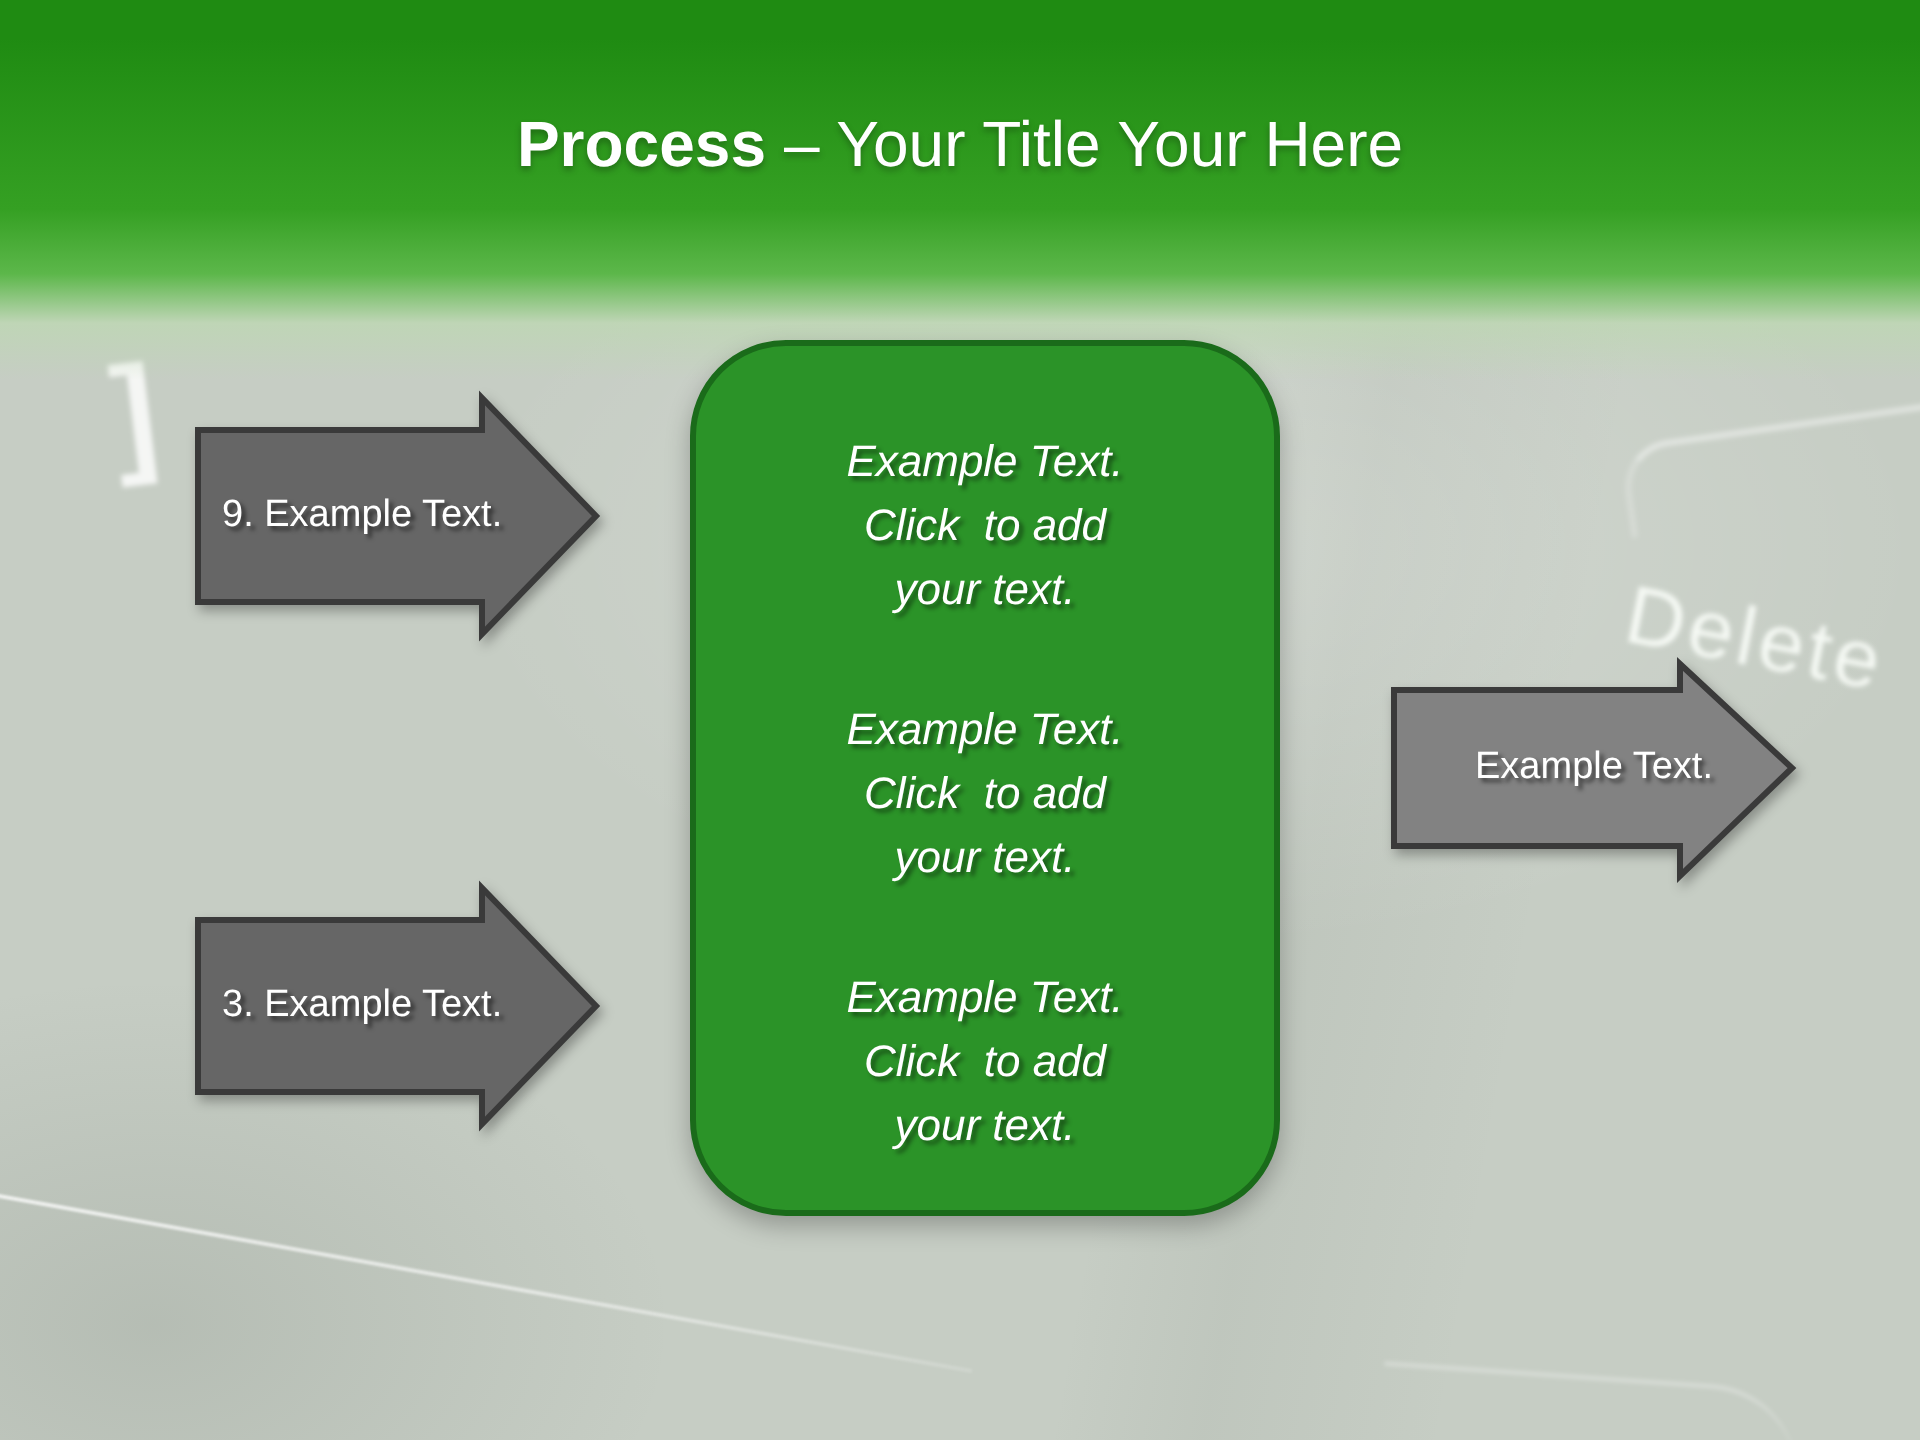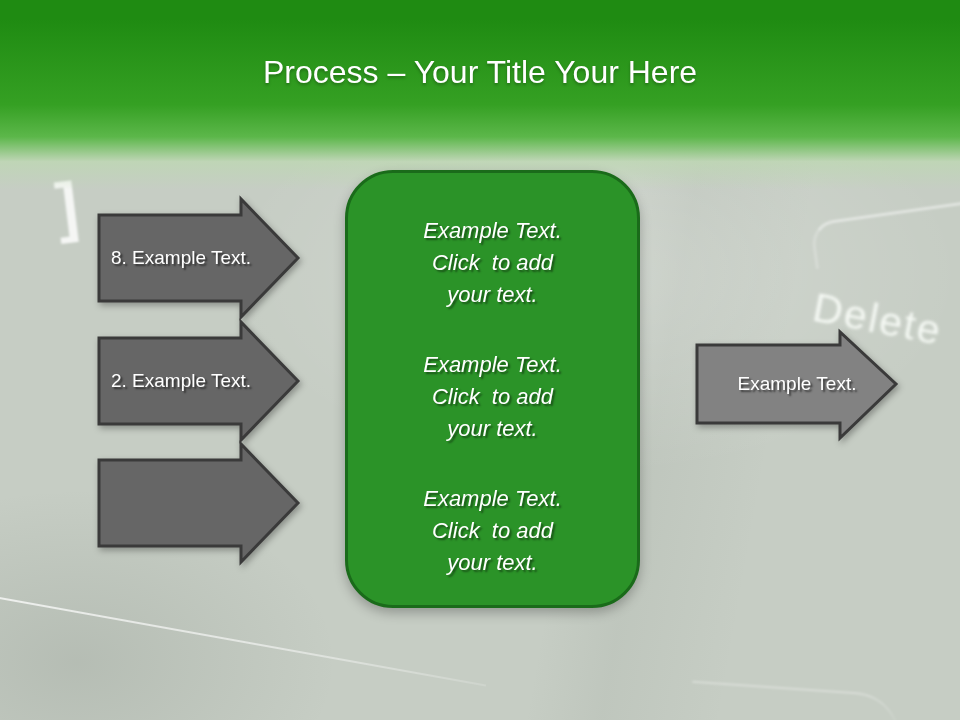--- a/index.html
+++ b/index.html
@@ -57,21 +57,21 @@
       #5cb74a 72%,
       rgba(188,217,176,0.70) 85%,
       rgba(198,206,196,0) 100%);
   }
   .title {
     position:absolute; left:0; top:54px; width:100%;
     text-align:center; color:var(--title-text, #ffffff);
     font-size:32px; text-shadow:0 2px 3px rgba(0,0,0,0.28);
     cursor:default;
   }
-  .title .t-bold { font-weight:normal; margin-right:9px; }
+  .title .t-bold { font-weight:bold; margin-right:9px; }
 
   
   .arrow { position:absolute; width:204px; height:122px; }
   .arrow svg { position:absolute; inset:0; overflow:visible;
                filter:drop-shadow(2px 3px 3px rgba(0,0,0,0.30)); }
   .arrow-left polygon  { fill:var(--arrow-fill, #666666); stroke:var(--arrow-stroke, #3a3a3a); stroke-width:3; }
   .arrow-out  polygon  { fill:var(--arrow-right-fill, #818181); stroke:var(--arrow-stroke, #3a3a3a); stroke-width:3; }
   .arrow-label {
     position:absolute; display:flex; align-items:center;
     color:#fff; font-size:19px;
@@ -115,34 +115,29 @@
 
   <div class="banner"></div>
   <div class="title">
     <span class="t-bold">Process</span><span class="t-reg">– Your Title Your Here</span>
   </div>
 
   <div class="arrow arrow-left a1">
     <svg viewBox="0 0 204 122">
       <polygon points="2,18 144,18 144,2 201,61 144,120 144,104 2,104"></polygon>
     </svg>
-    <div class="arrow-label">8. Example Text.</div>
+    <div class="arrow-label">9. Example Text.</div>
   </div>
 
-  <div class="arrow arrow-left a2">
-    <svg viewBox="0 0 204 122">
-      <polygon points="2,18 144,18 144,2 201,61 144,120 144,104 2,104"></polygon>
-    </svg>
-    <div class="arrow-label">2. Example Text.</div>
-  </div>
 
   <div class="arrow arrow-left a3">
     <svg viewBox="0 0 204 122">
       <polygon points="2,18 144,18 144,2 201,61 144,120 144,104 2,104"></polygon>
     </svg>
+    <div class="arrow-label">3. Example Text.</div>
   </div>
 
   <div class="panel">
     <div class="panel-block">
       <div class="panel-line">Example Text.</div>
       <div class="panel-line">Click  to add</div>
       <div class="panel-line">your text.</div>
     </div>
     <div class="panel-block">
       <div class="panel-line">Example Text.</div>

